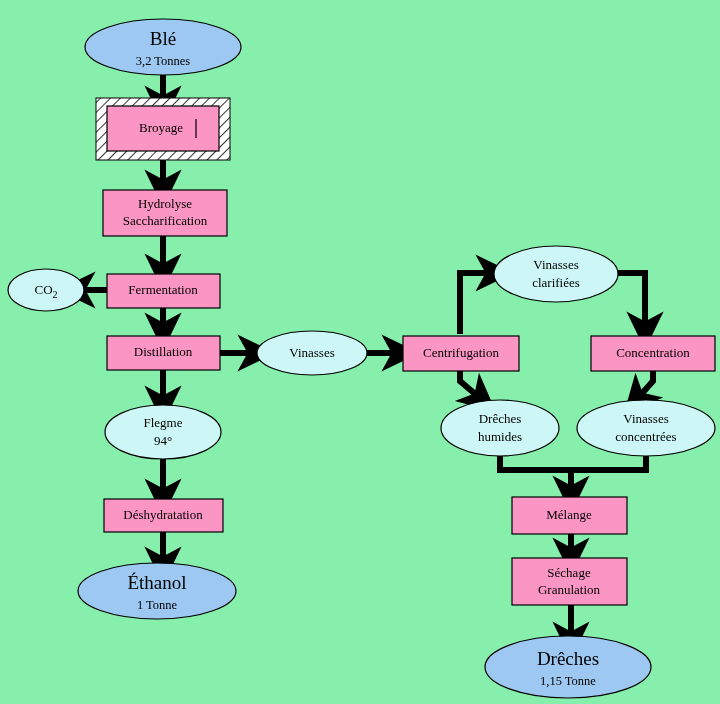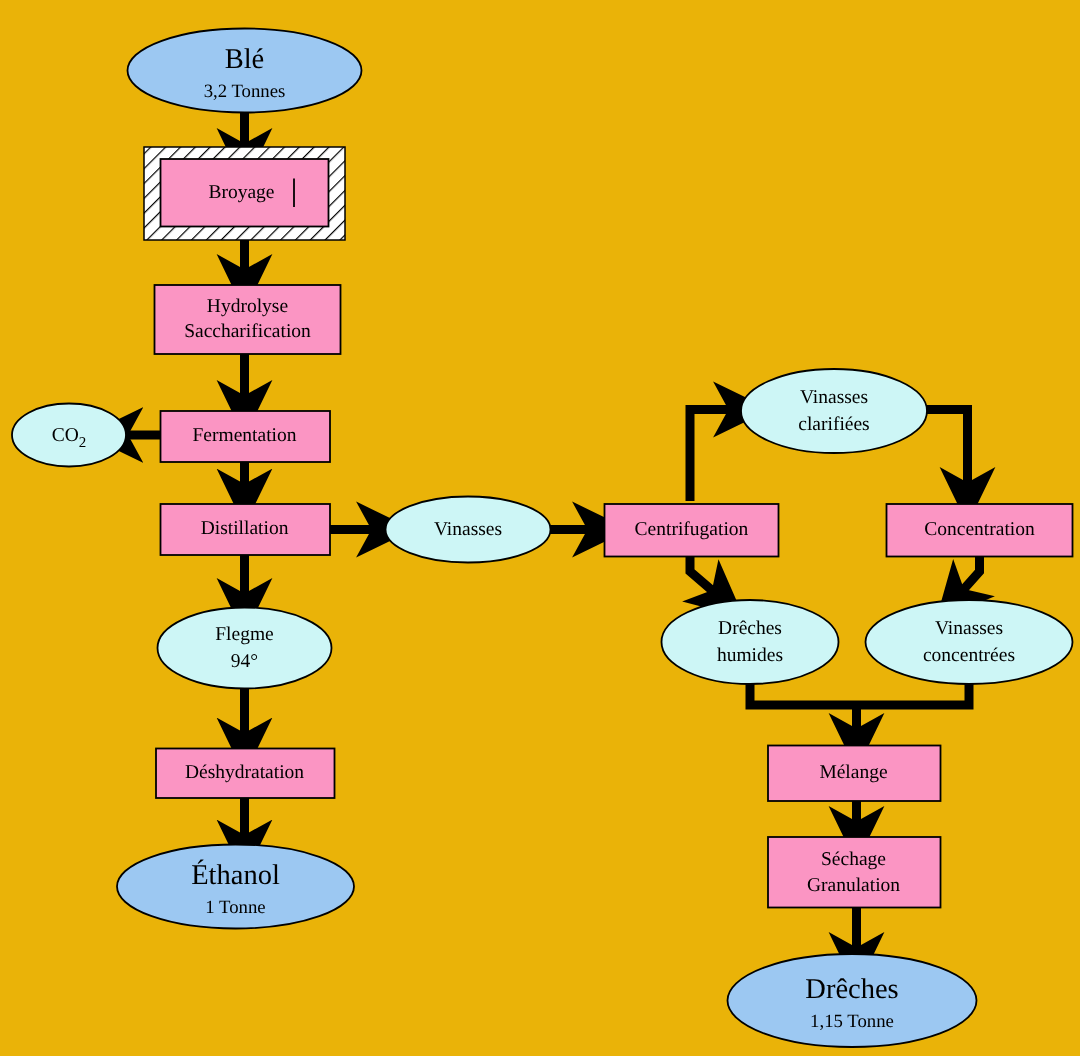--- a/index.html
+++ b/index.html
@@ -10,21 +10,21 @@
   body {
     width: 720px;
     height: 704px;
     font-family: "Liberation Serif", "DejaVu Serif", serif;
     overflow: hidden;
   }
   #flowchart-root {
     position: relative;
     width: 720px;
     height: 704px;
-    background: #eab308;
+    background: #86efac;
     text-align: right;
   }
   svg.diagram {
     display: block;
     width: 720px;
     height: 704px;
   }
   text {
     font-family: "Liberation Serif", "DejaVu Serif", serif;
     fill: #000000;

